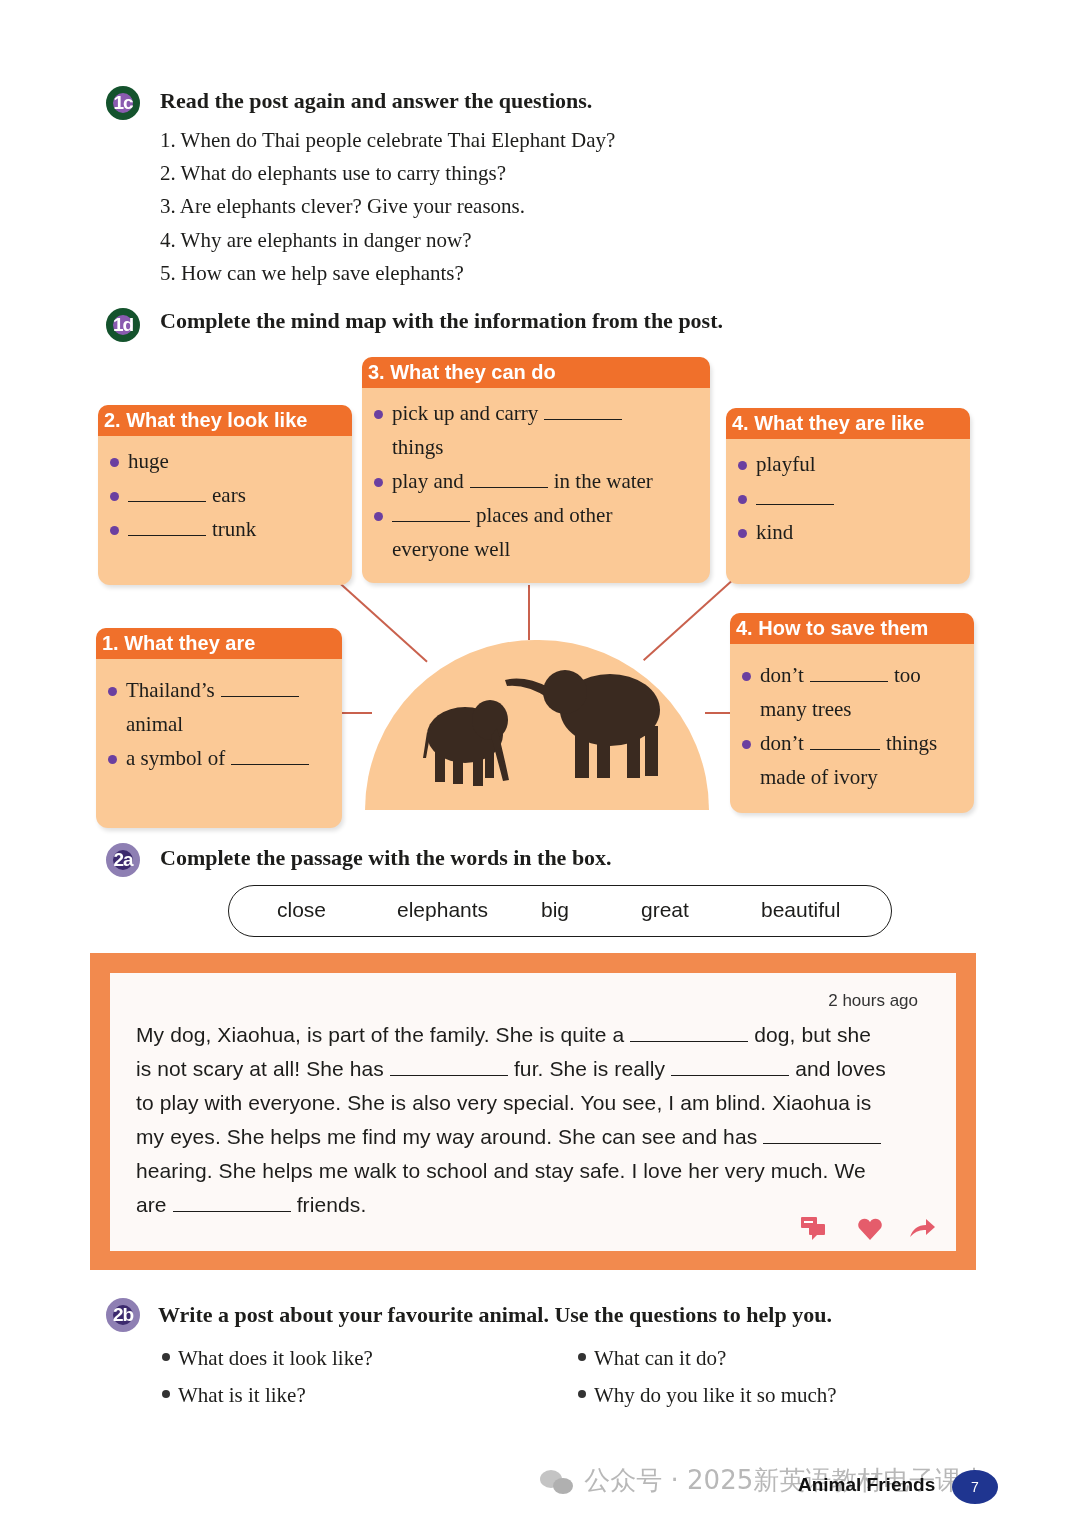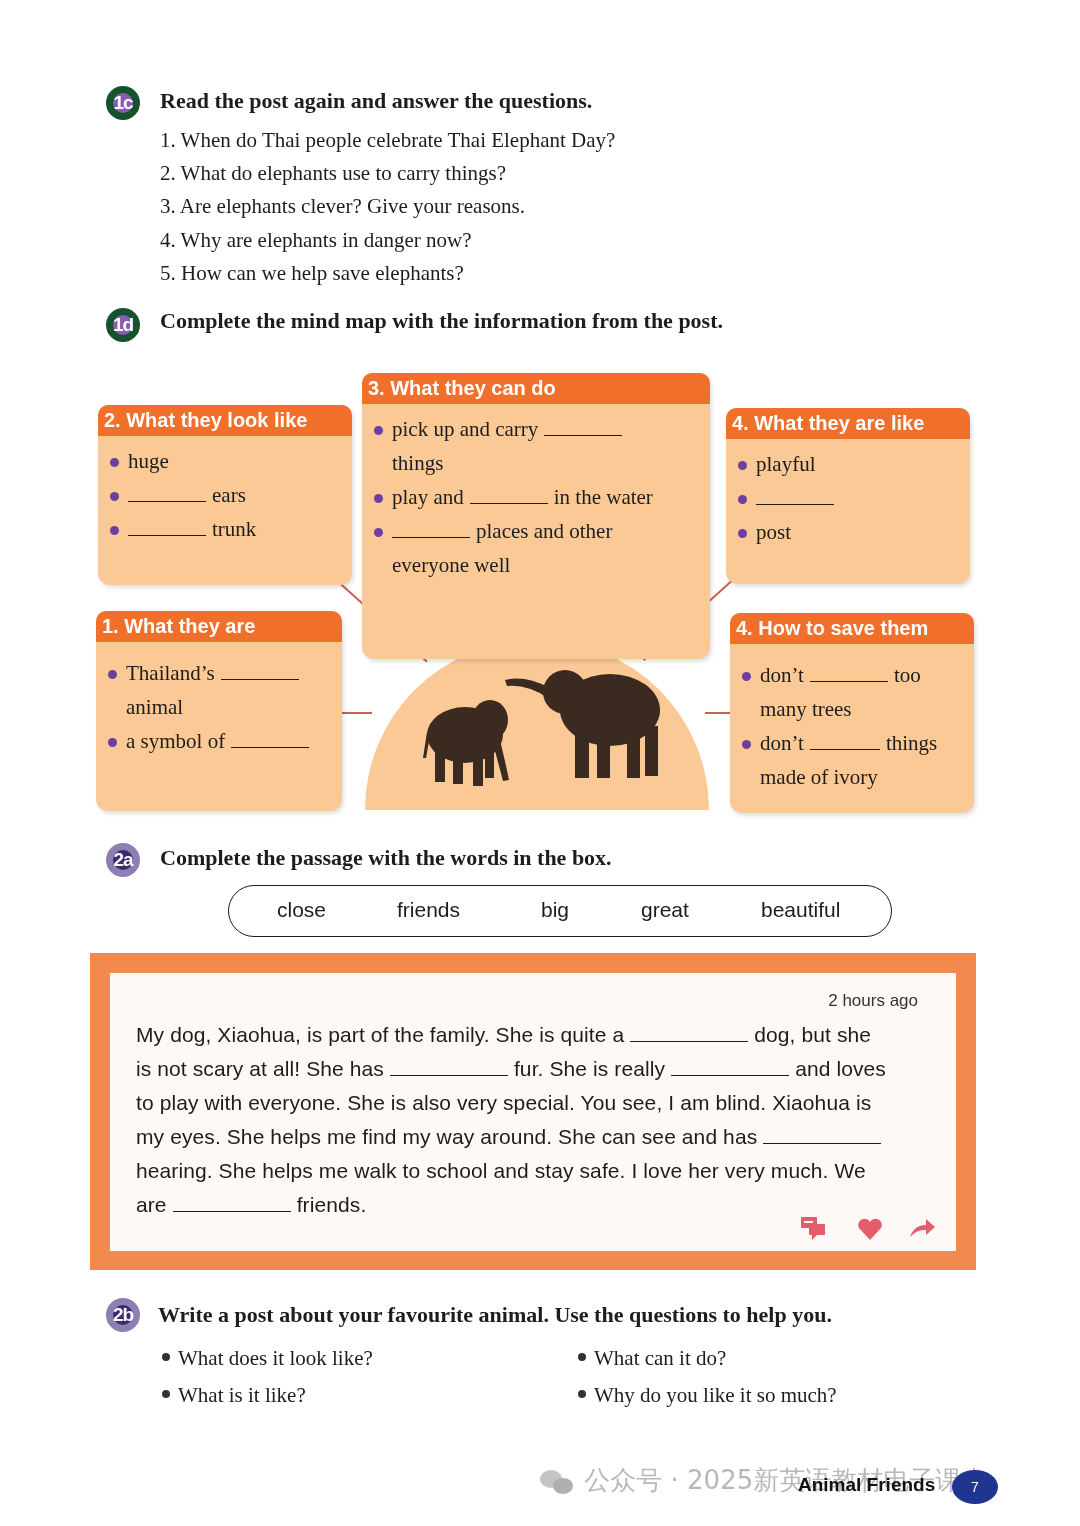--- a/index.html
+++ b/index.html
@@ -91,41 +91,41 @@
 
 <div class="mm-box" style="left:98px;top:405px;width:254px;height:180px;">
   <div class="mm-head">2. What they look like</div>
   <div class="mm-body">
     <div class="mm-line"><span class="dot"></span><span>huge</span></div>
     <div class="mm-line"><span class="dot"></span><span class="blank" style="margin-left:0;"></span><span>ears</span></div>
     <div class="mm-line"><span class="dot"></span><span class="blank" style="margin-left:0;"></span><span>trunk</span></div>
   </div>
 </div>
 
-<div class="mm-box" style="left:362px;top:357px;width:348px;height:286px;margin-top:16px;">
+<div class="mm-box" style="left:362px;top:357px;width:348px;height:226px;">
   <div class="mm-head">3. What they can do</div>
   <div class="mm-body">
     <div class="mm-line"><span class="dot"></span><span>pick up and carry</span><span class="blank"></span></div>
     <div class="mm-line cont"><span>things</span></div>
     <div class="mm-line"><span class="dot"></span><span>play and</span><span class="blank"></span><span>in the water</span></div>
     <div class="mm-line"><span class="dot"></span><span class="blank" style="margin-left:0;"></span><span>places and other</span></div>
     <div class="mm-line cont"><span>everyone well</span></div>
   </div>
 </div>
 
 <div class="mm-box" style="left:726px;top:408px;width:244px;height:176px;">
   <div class="mm-head">4. What they are like</div>
   <div class="mm-body">
     <div class="mm-line"><span class="dot"></span><span>playful</span></div>
     <div class="mm-line"><span class="dot"></span><span class="blank" style="margin-left:0;"></span></div>
-    <div class="mm-line"><span class="dot"></span><span>post</span></div>
+    <div class="mm-line"><span class="dot"></span><span>kind</span></div>
   </div>
 </div>
 
-<div class="mm-box" style="left:96px;top:611px;width:246px;height:200px;">
+<div class="mm-box" style="left:96px;top:628px;width:246px;height:200px;">
   <div class="mm-head">1. What they are</div>
   <div class="mm-body" style="padding-top:14px;">
     <div class="mm-line"><span class="dot"></span><span>Thailand’s</span><span class="blank"></span></div>
     <div class="mm-line cont"><span>animal</span></div>
     <div class="mm-line"><span class="dot"></span><span>a symbol of</span><span class="blank"></span></div>
   </div>
 </div>
 
 <div class="mm-box" style="left:730px;top:613px;width:244px;height:200px;">
   <div class="mm-head">4. How to save them</div>
@@ -135,21 +135,21 @@
     <div class="mm-line"><span class="dot"></span><span>don’t</span><span class="blank" style="width:70px;"></span><span>things</span></div>
     <div class="mm-line cont"><span>made of ivory</span></div>
   </div>
 </div>
 
 <div class="badge dark" style="left:106px;top:843px;">2a</div>
 <div class="instr" style="left:160px;top:845px;">Complete the passage with the words in the box.</div>
 
 <div class="wordbox">
   <span style="left:48px;">close</span>
-  <span style="left:168px;">friends</span>
+  <span style="left:168px;">elephants</span>
   <span style="left:312px;">big</span>
   <span style="left:412px;">great</span>
   <span style="left:532px;">beautiful</span>
 </div>
 
 <div class="post-frame">
   <div class="post-inner">
     <div class="post-time">2 hours ago</div>
     <div class="post-line" style="top:50px;"><span>My dog, Xiaohua, is part of the family. She is quite a</span><span class="pblank"></span><span>dog, but she</span></div>
     <div class="post-line" style="top:84px;"><span>is not scary at all! She has</span><span class="pblank"></span><span>fur. She is really</span><span class="pblank"></span><span>and loves</span></div>

